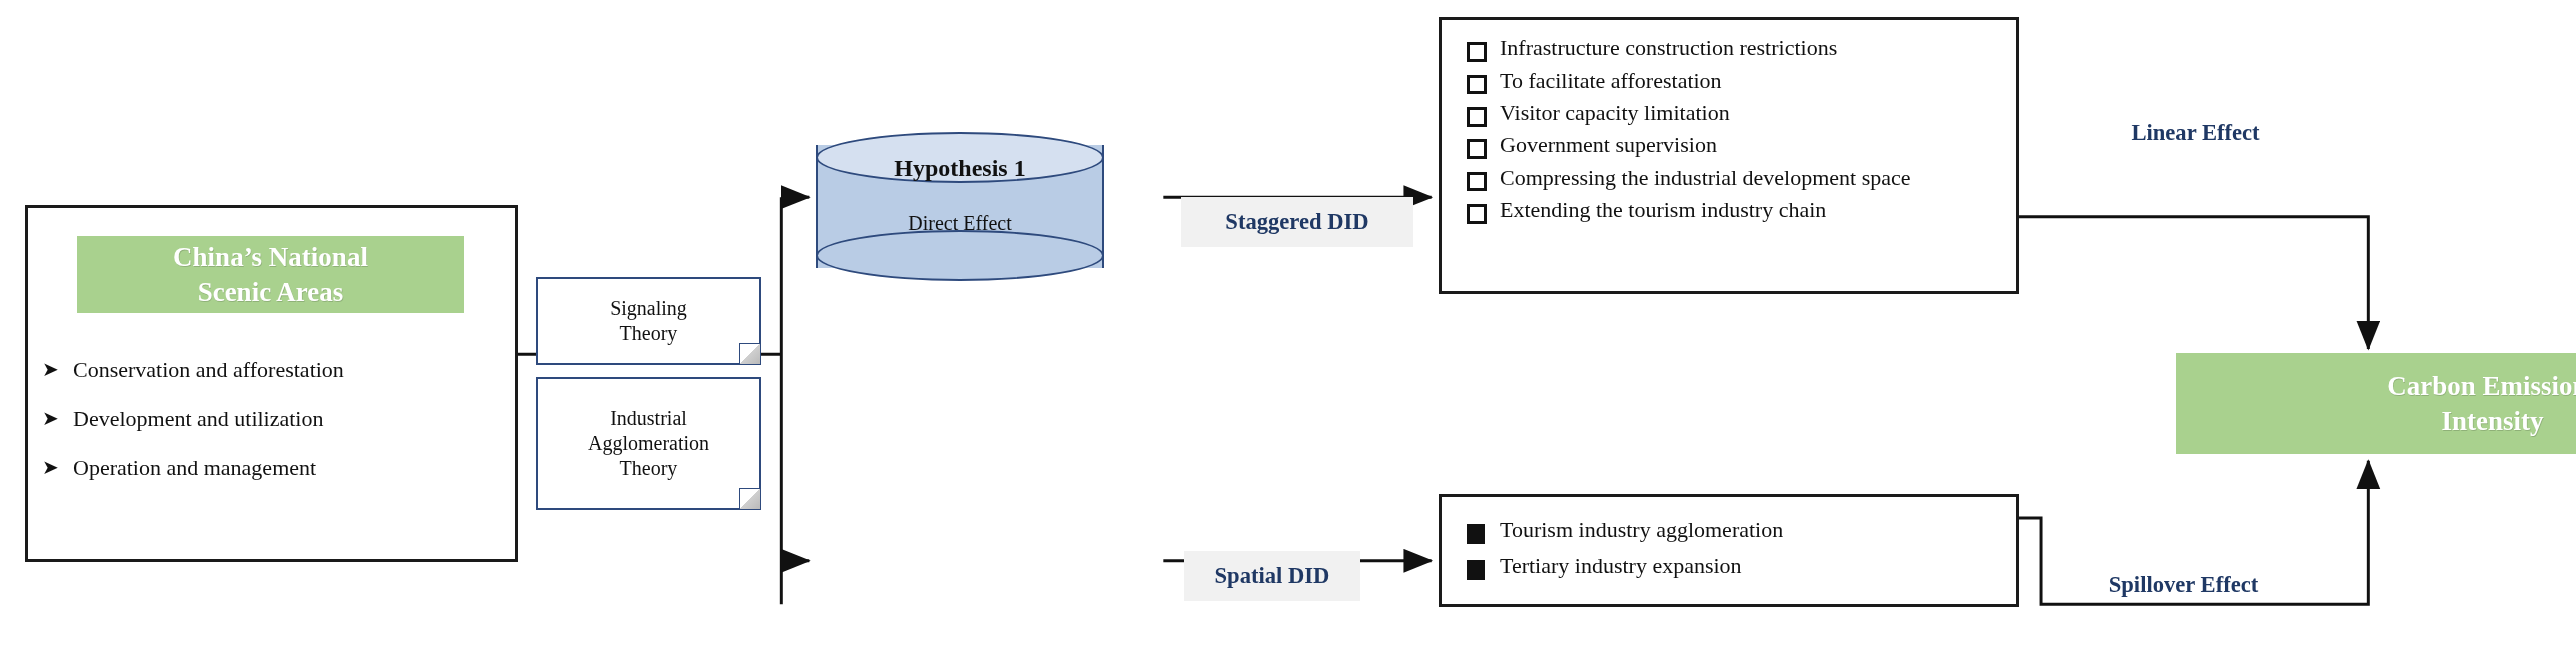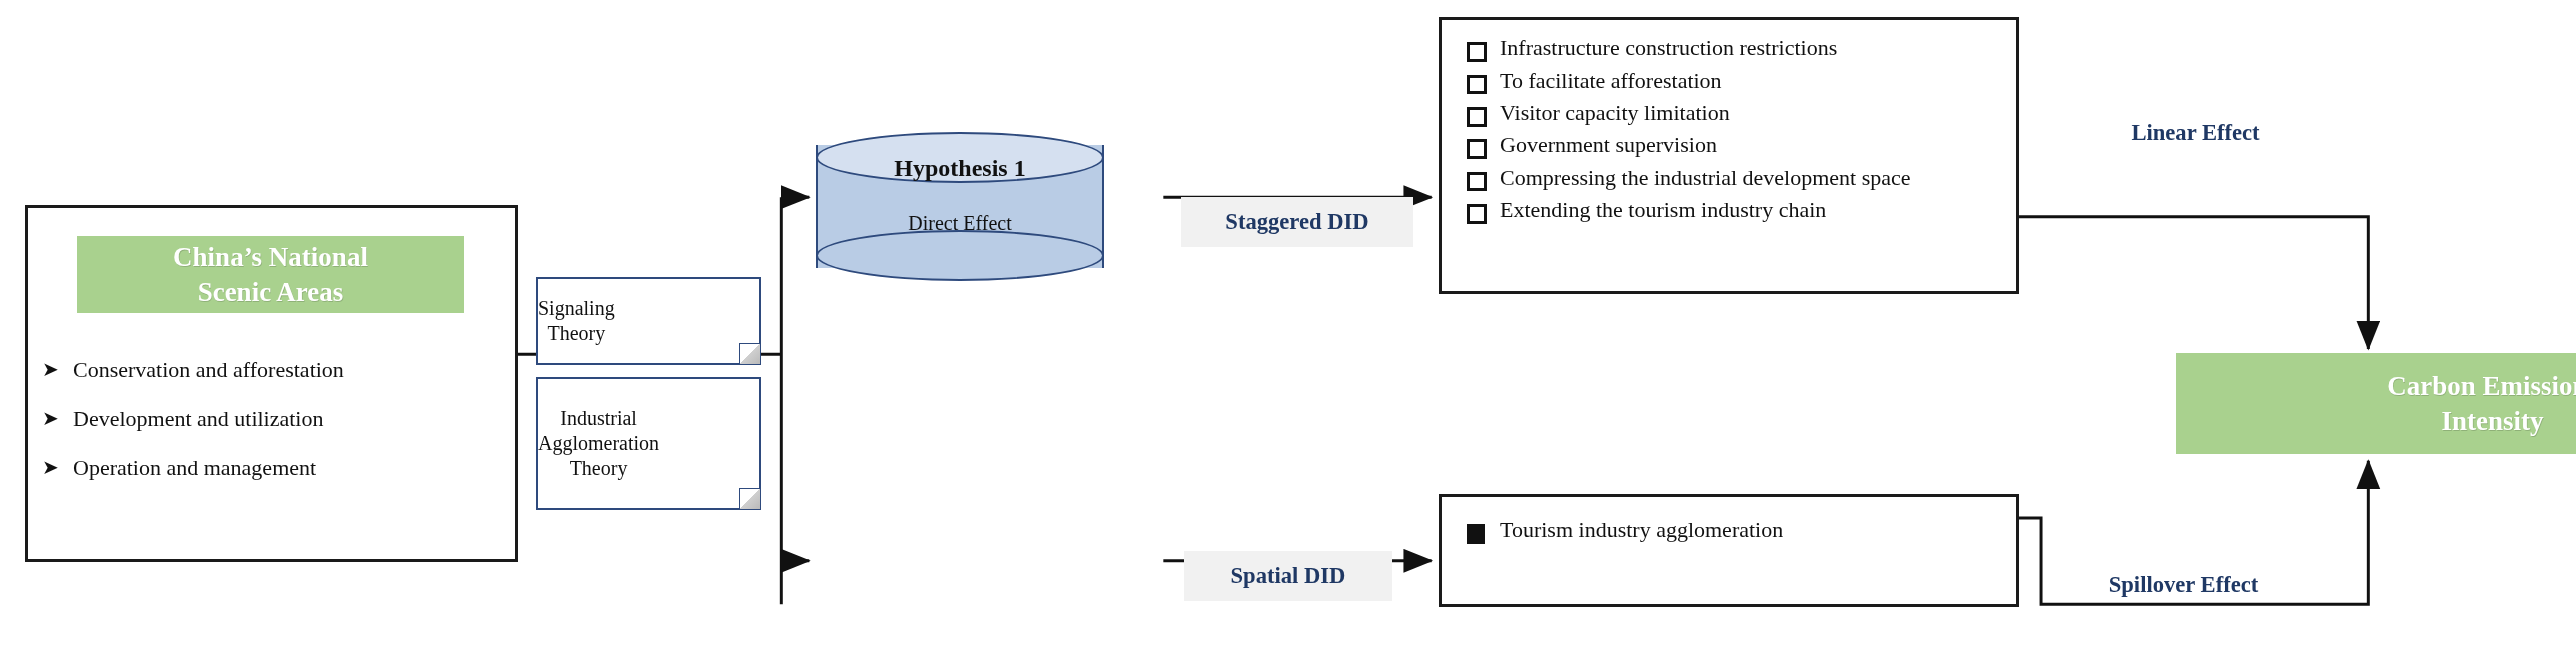--- a/index.html
+++ b/index.html
@@ -16,21 +16,21 @@
                     text-shadow:0.6px 0.6px 0 rgba(0,0,0,.15);}
   #scenic-list{left:42px;top:357px;width:470px;}
   .sc-row{display:flex;align-items:flex-start;margin-bottom:24px;}
   .sc-arrow{width:31px;flex:0 0 31px;font-size:20px;line-height:24px;color:#111;text-align:left;
             font-family:"DejaVu Sans",sans-serif;}
   .sc-txt{font-size:22px;line-height:25px;color:#111;}
 
   
   #theory-wrap{left:536px;top:277px;width:232px;height:233px;}
   .note{position:absolute;border:2.4px solid #2E4A7D;background:#ffffff;box-sizing:border-box;
-        display:flex;align-items:center;justify-content:flex-start;text-align:center;
+        display:flex;align-items:center;justify-content:center;text-align:center;
         font-size:20px;line-height:25px;color:#111;}
   .note .fold{position:absolute;right:-1.2px;bottom:-1.2px;width:20px;height:20px;
               background:linear-gradient(135deg,#ffffff 0%,#ffffff 48%,#cfcfcf 50%,#b9b9b9 100%);
               border-left:1.8px solid #2E4A7D;border-top:1.8px solid #2E4A7D;}
   #note-signaling{left:0px;top:0px;width:225px;height:88px;}
   #note-industrial{left:0px;top:100px;width:225px;height:133px;}
 
   
   .cyl{position:absolute;}
   .cyl .body{position:absolute;left:0;top:13px;width:100%;height:calc(100% - 26px);
@@ -47,21 +47,21 @@
   #cyl-h1 .labels{padding-top:22.6px;}
   #cyl-h1 .s{margin-top:30px;}
   #cyl-h2{left:816px;top:487px;width:345px;height:149px;}
   #cyl-h2 .labels{padding-top:22.6px;}
   #cyl-h2 .s{margin-top:30px;}
 
   
   .did-tag{position:absolute;background:#F1F1F1;color:#1F3864;font-weight:bold;font-size:22.6px;
            display:flex;align-items:center;justify-content:center;padding:3.6px 12px;box-sizing:border-box;margin-top:48px;}
   #tag-staggered{left:1181px;top:149px;width:232px;height:50px;}
-  #tag-spatial{left:1184px;top:503px;width:208px;height:50px;}
+  #tag-spatial{left:1184px;top:503px;width:176px;height:50px;}
 
   
   #box-checks{left:1439px;top:16.7px;width:580px;height:277px;border:3px solid #1a1a1a;background:#fff;}
   #box-squares{left:1439px;top:494px;width:580px;height:113px;border:3px solid #1a1a1a;background:#fff;}
   .lst{position:absolute;left:25px;top:15.5px;right:10.7px;}
   .li{display:flex;align-items:flex-start;margin-bottom:3.6px;}
   .li .mk{flex:0 0 33px;padding-top:7.1px;}
   .cbox{display:inline-block;width:13.7px;height:13.7px;border:3.6px solid #111;background:#fff;box-sizing:content-box;}
   .sqr{display:inline-block;width:18px;height:20px;background:#111;}
   .li .tx{font-size:22px;line-height:26px;color:#111;}
@@ -197,20 +197,24 @@
       </div>
     </div>
   </div>
 
   <div id="box-squares" class="abs">
     <div class="lst">
       <div class="li">
         <span class="mk"><span class="sqr"></span></span>
         <span class="tx">Tourism industry agglomeration</span>
       </div>
+      <div class="li">
+        <span class="mk"><span class="sqr"></span></span>
+        <span class="tx">Tertiary  industry expansion</span>
+      </div>
     </div>
   </div>
 
   <div id="eff-top" class="eff">
     <div>Linear Effect</div>
   </div>
   <div id="eff-bottom" class="eff">Spillover Effect</div>
 
   <div id="outcome" class="abs">
     <div class="t">

